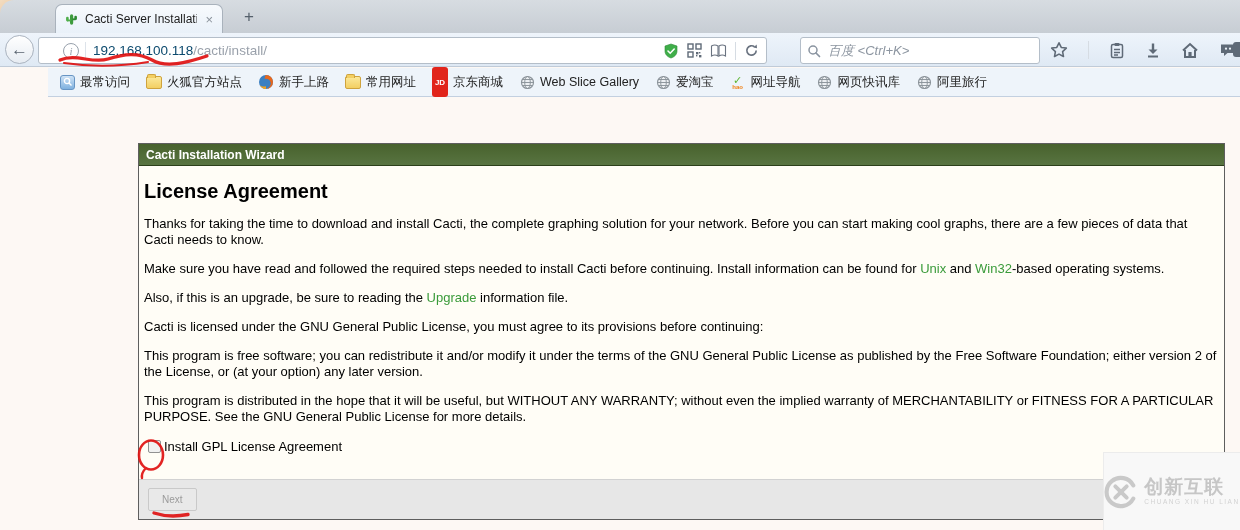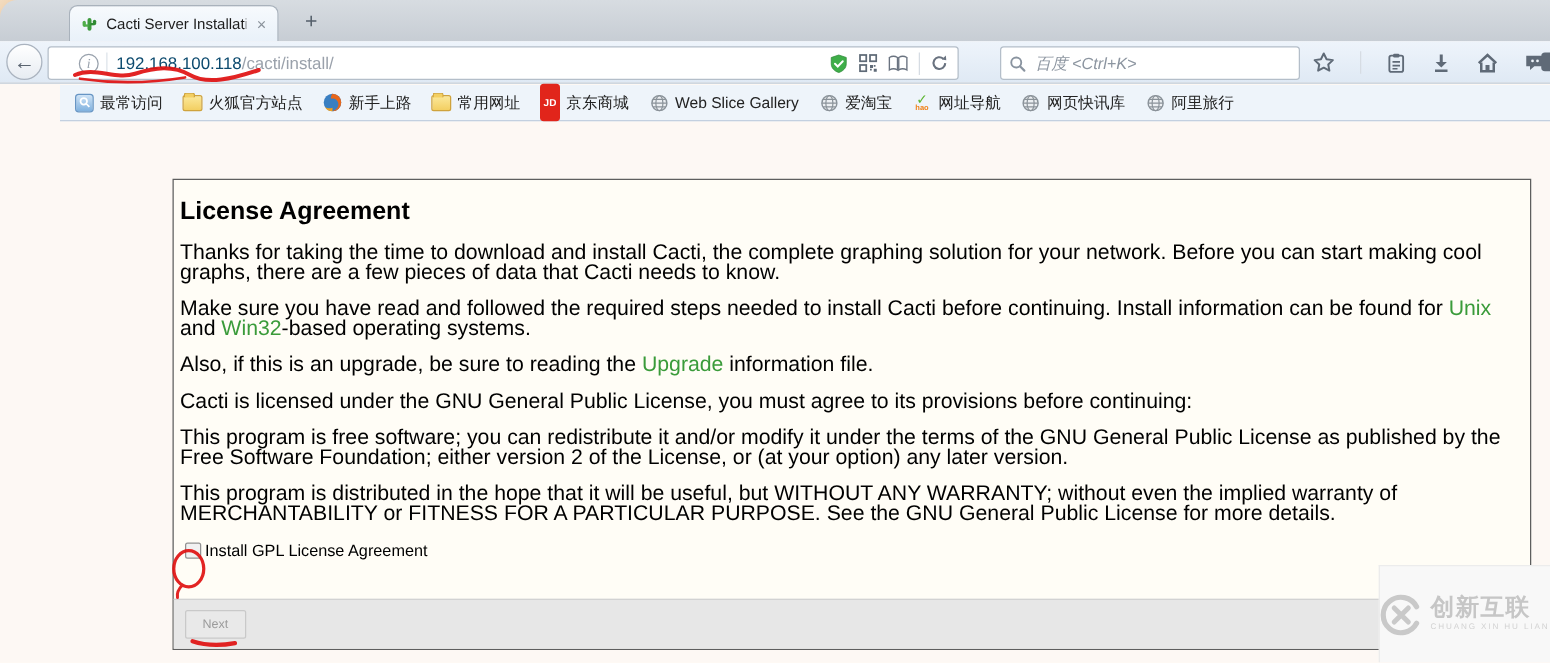--- a/index.html
+++ b/index.html
@@ -82,21 +82,21 @@
 
   
   .page { position:absolute; left:0; top:97px; right:0; bottom:0; background:#fdf8f4; }
   .wizard { position:absolute; left:138px; top:46px; width:1087px; height:377px;
     border:1px solid #5e5e5e; background:#fffdf6; display:flex; flex-direction:column; }
   .wiz-header { height:22px; background:linear-gradient(#48622d,#587441);
     border-bottom:1px solid #2c401a; color:#ffffff; font-size:12px; font-weight:bold;
     display:flex; align-items:center; padding-left:7px; }
   .wiz-body { flex:1; padding:0 5px; overflow:hidden; }
   .wiz-body h1 { margin:14px 0 0; font-size:20px; color:#000; }
-  .wiz-body p { margin:13px 0; font-size:17px; line-height:16px; color:#000; }
+  .wiz-body p { margin:13px 0; font-size:13px; line-height:16px; color:#000; }
   .wiz-body a { color:#3a9b3a; text-decoration:none; }
   .accept-row { display:flex; align-items:center; margin-top:14px; }
   .gpl-checkbox { appearance:none; -webkit-appearance:none; width:13px; height:13px;
     border:1px solid #919191; background:#f1f1f1; border-radius:2px; margin:0 3px 0 4px; }
   .accept-label { font-size:13px; color:#000; }
   .wiz-footer { height:40px; background:#e7e7e7; border-top:1px solid #d2d2d2;
     display:flex; align-items:center; padding-left:9px; }
   .next-btn { font-size:10px; color:#9b9b9b; background:#e9e9e9;
     border:1px solid #c9c9c9; border-radius:2px; padding:5px 13px;
     font-family:"Liberation Sans",sans-serif; }
@@ -313,20 +313,23 @@
           <ellipse cx="8" cy="8" rx="3" ry="6.4" fill="none" stroke="#8a9299" stroke-width="1"></ellipse>
           <path d="M1.6 8h12.8M2.6 4.8h10.8M2.6 11.2h10.8" stroke="#8a9299" stroke-width="1"></path>
         </svg>
     </span>
     <span>阿里旅行</span>
   </span>
 </div>
 
 <div class="page">
   <div class="wizard">
+    <div class="wiz-header">
+      <span>Cacti Installation Wizard</span>
+    </div>
     <div class="wiz-body">
       <h1>License Agreement</h1>
       <p>Thanks for taking the time to download and install Cacti, the complete graphing solution for your network. Before you can start making cool graphs, there are a few pieces of data that Cacti needs to know.</p>
       <p><span>Make sure you have read and followed the required steps needed to install Cacti before continuing. Install information can be found for </span><a href="#">Unix</a><span> and </span><a href="#">Win32</a><span>-based operating systems.</span></p>
       <p><span>Also, if this is an upgrade, be sure to reading the </span><a href="#">Upgrade</a><span> information file.</span></p>
       <p>Cacti is licensed under the GNU General Public License, you must agree to its provisions before continuing:</p>
       <p>This program is free software; you can redistribute it and/or modify it under the terms of the GNU General Public License as published by the Free Software Foundation; either version 2 of the License, or (at your option) any later version.</p>
       <p>This program is distributed in the hope that it will be useful, but WITHOUT ANY WARRANTY; without even the implied warranty of MERCHANTABILITY or FITNESS FOR A PARTICULAR PURPOSE. See the GNU General Public License for more details.</p>
       <div class="accept-row">
         <input type="checkbox" class="gpl-checkbox" style="">

